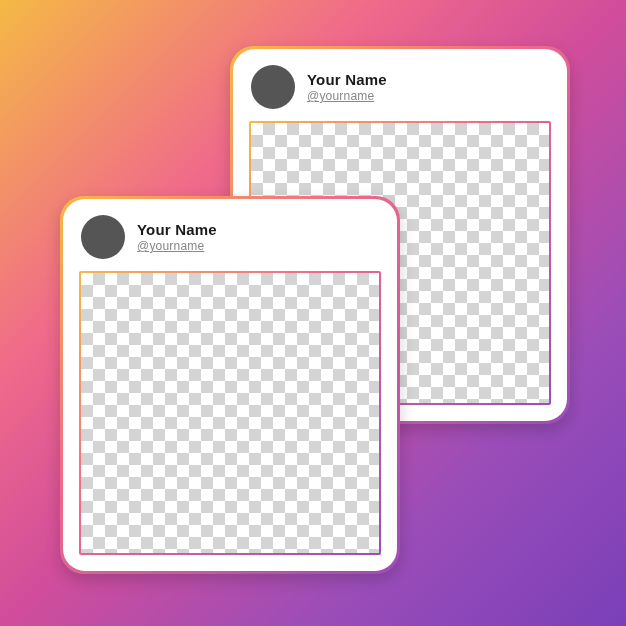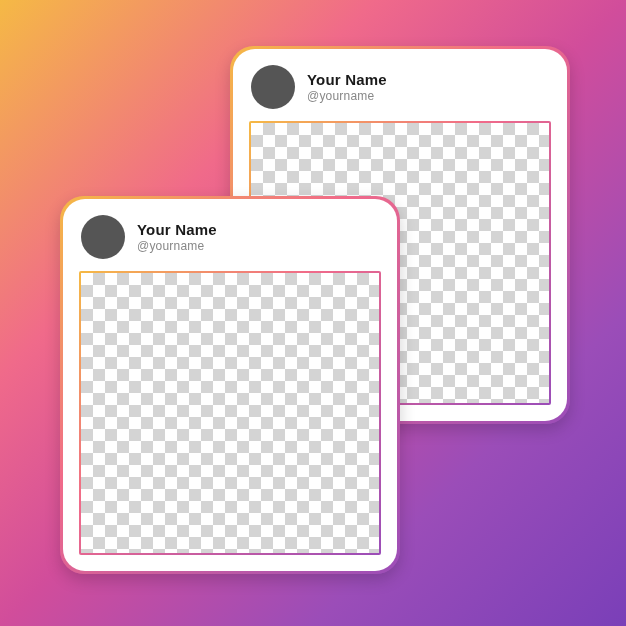--- a/index.html
+++ b/index.html
@@ -63,20 +63,21 @@
       font-weight: 700;
       font-size: 15px;
       color: #1a1a1a;
       letter-spacing: 0.2px;
     }
     
     .handle {
       font-size: 12px;
       color: #888888;
       letter-spacing: 0.2px;
+      text-decoration: underline;
     }
     
     .image-area {
       flex: 1;
       margin: 0 16px 16px 16px;
       border-radius: 2px;
       padding: 2px;
       background: linear-gradient(135deg, #f5b945 0%, #f06a8a 40%, #9b4db8 100%);
     }
     

